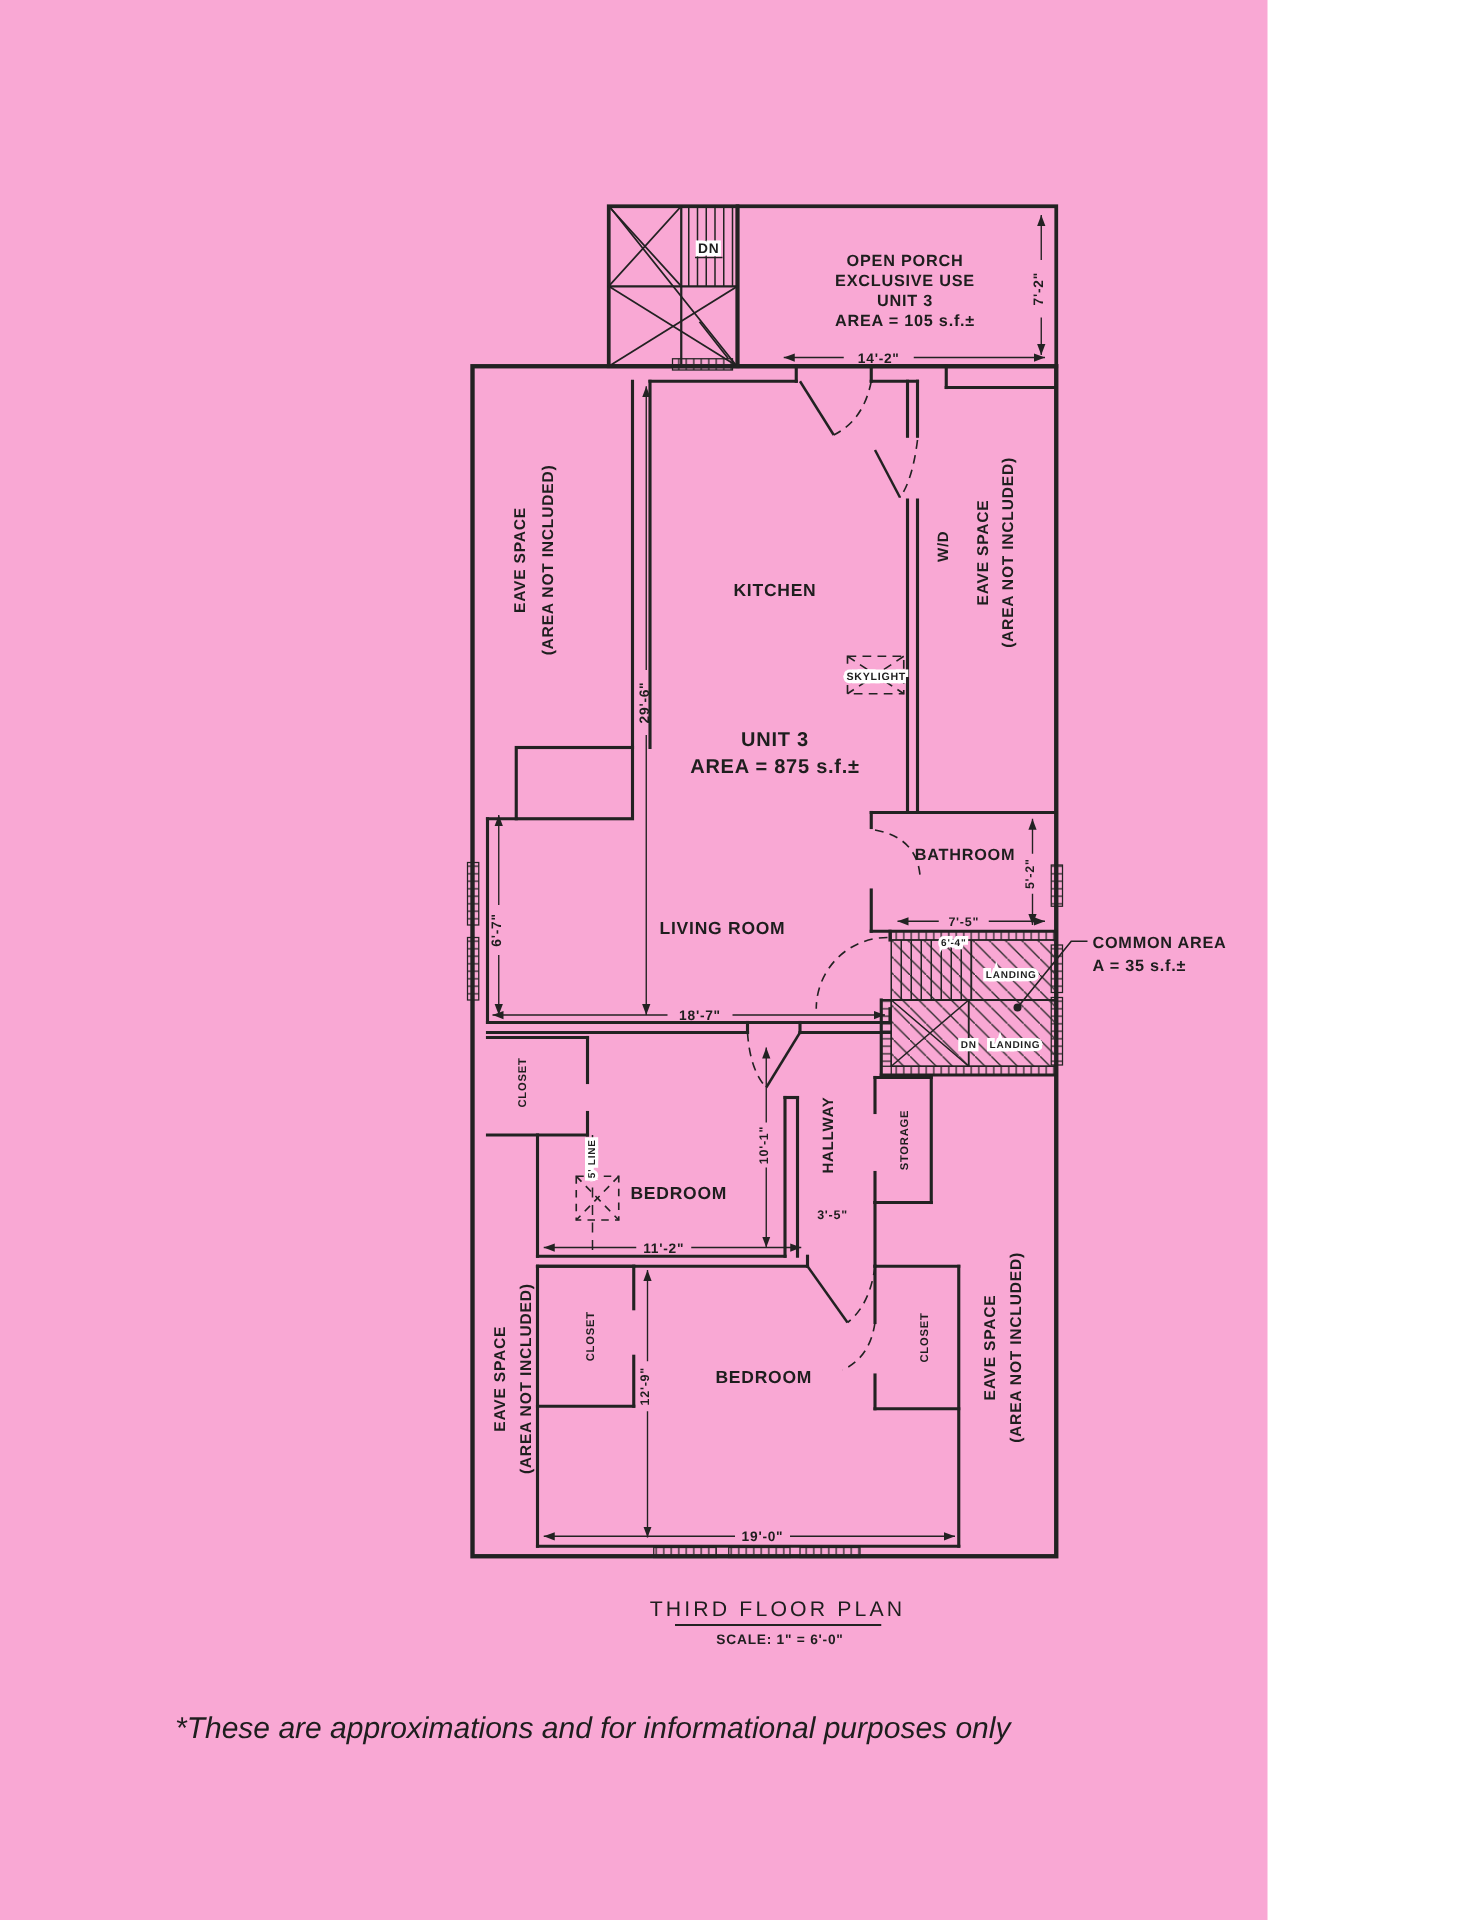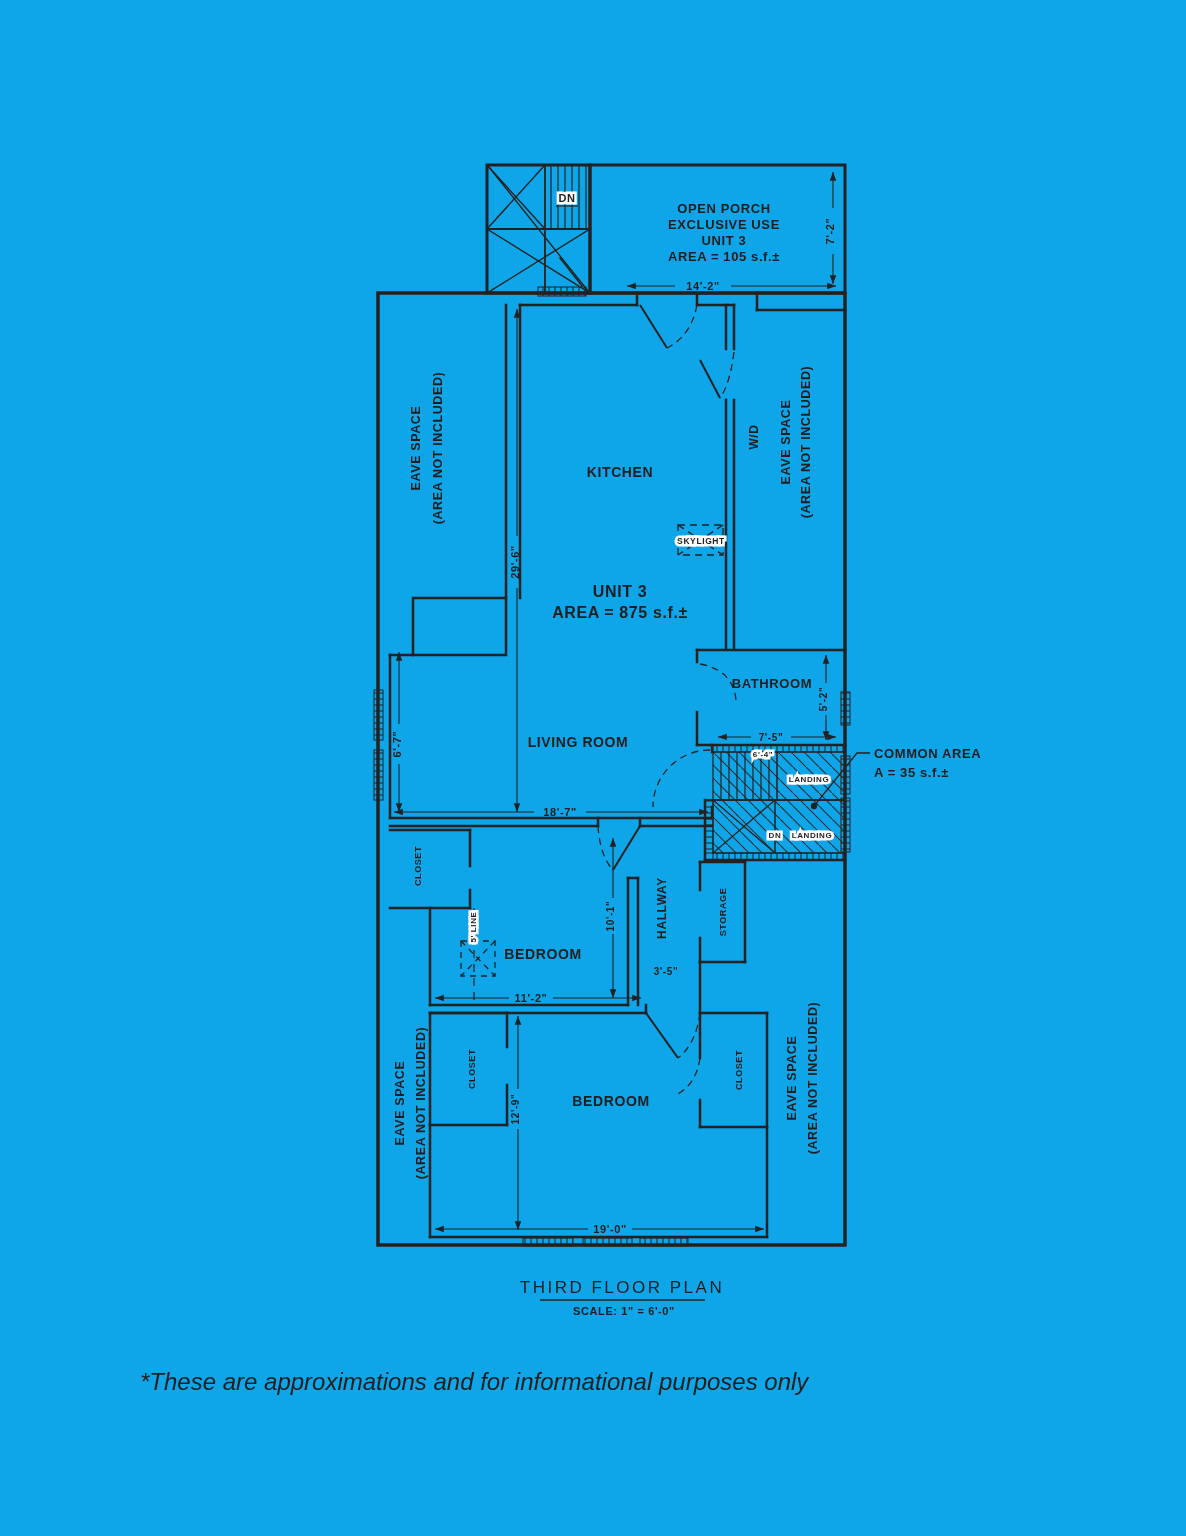--- a/index.html
+++ b/index.html
@@ -1,16 +1,16 @@
 <!DOCTYPE html>
 <html><head>
 <meta charset="utf-8">
 <style>
   html,body{margin:0;padding:0;background:#ffffff;}
-  .page{position:relative;width:1186px;height:1536px;background:#0ea5e9;overflow:hidden;}
+  .page{position:relative;width:1014px;height:1536px;background:#f9a8d4;overflow:hidden;}
   svg{position:absolute;left:0;top:0;}
   text{font-family:"Liberation Sans",sans-serif;fill:#1e1e1e;letter-spacing:.6px;}
   .lbl{font-weight:bold;}
   .halo{stroke:#ffffff;stroke-width:5px;paint-order:stroke;}
   .title-txt{letter-spacing:2.5px;}
   .foot{font-style:italic;letter-spacing:0;}
 </style>
 </head>
 <body>
 

